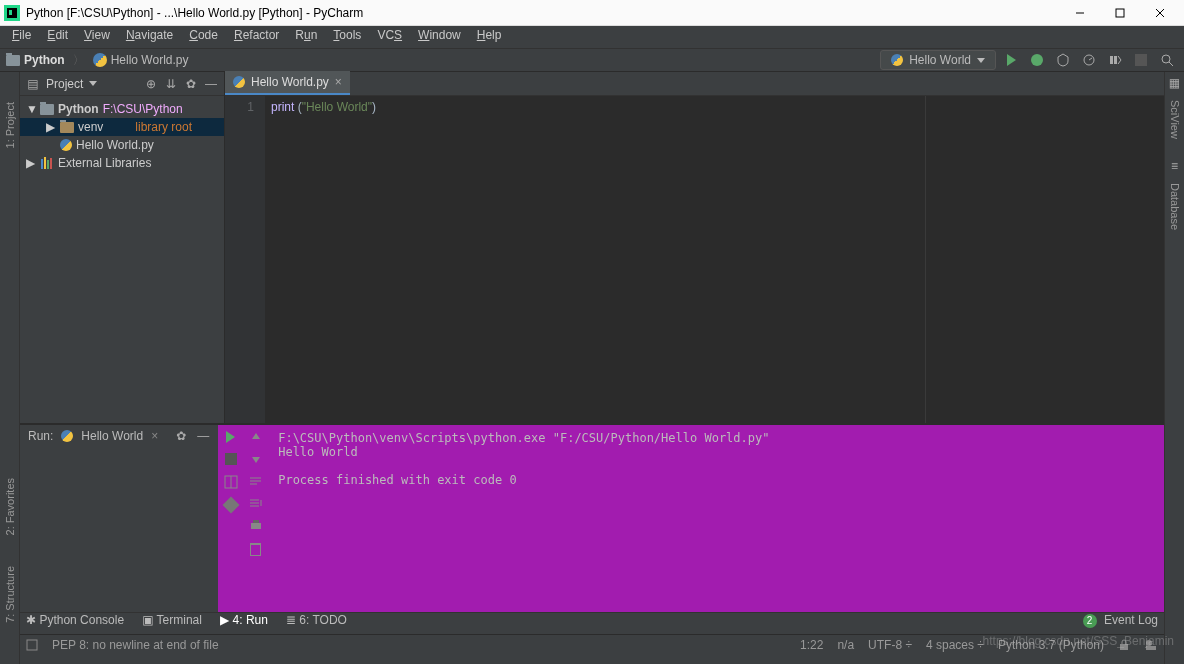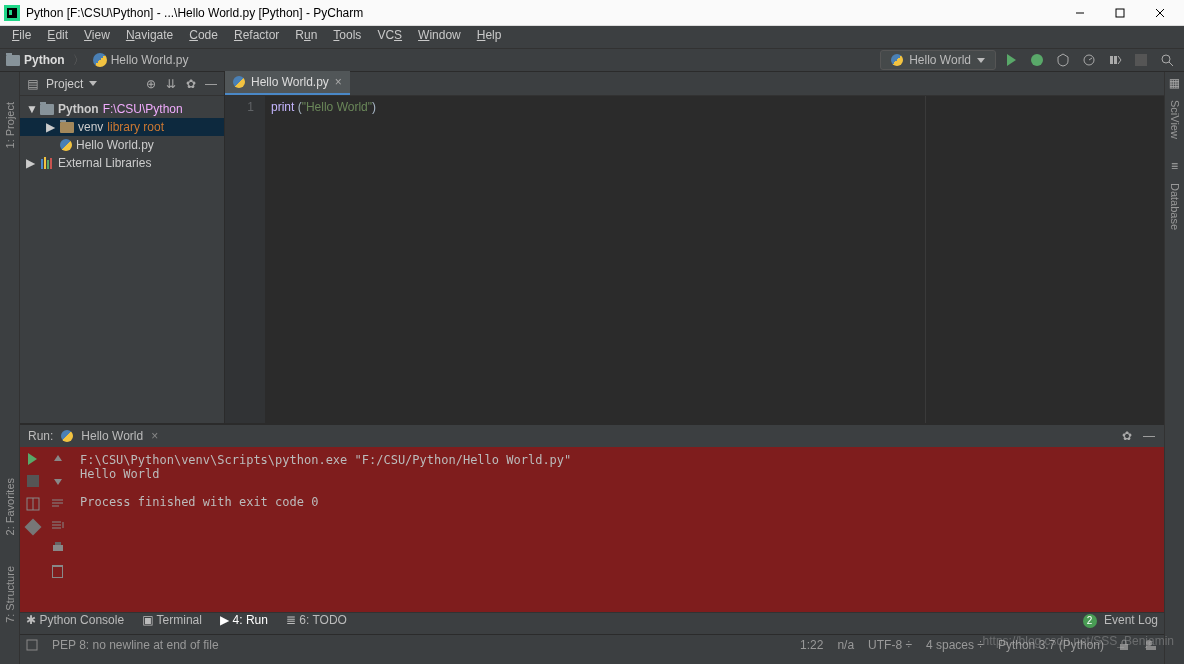--- a/index.html
+++ b/index.html
@@ -35,37 +35,37 @@
 .proj-head { height:24px; display:flex; align-items:center; gap:6px; padding:0 6px; border-bottom:1px solid #323232; background:#3c3f41;}
 .proj-head .lab { color:#ccc;}
 .proj-head .spacer { flex:1;}
 .mini-icon { width:14px; height:14px; display:inline-flex; align-items:center; justify-content:center; color:#aaa;}
 .tree { padding-top:4px;}
 .tree-row { display:flex; align-items:center; height:18px; padding-left:6px; gap:4px; }
 .tree-row.sel { background:#0d293e;}
 .tree-arrow { width:10px; color:#ccc;}
 .tree-label { color:#ccc;}
 .dim { color:#f0abfc;}
-.orange { color:#cc7832;}
+.orange { color:#cc7832;margin-left:28px;}
 .editor-area { flex:1; display:flex; flex-direction:column; background:#2b2b2b;}
 .tabbar { height:24px; background:#3c3f41; display:flex; align-items:flex-end; border-bottom:1px solid #323232;}
 .tab { height:24px; background:#515658; display:flex; align-items:center; gap:6px; padding:0 8px; border-bottom:2px solid #4a88c7; color:#ddd;}
 .tab .x { color:#aaa;}
 .editor { flex:1; display:flex; font-family:Consolas,monospace; font-size:12px; background:#2b2b2b; position:relative;}
 .lnums { width:40px; text-align:right; padding:4px 10px 0 0; color:#606366; background:#313335; border-right:1px solid #313335;}
 .code { padding:4px 0 0 6px; white-space:pre;}
 .kw { color:#c4b5fd;}
 .str { color:#6a8759;}
 .plain { color:#a9b7c6;}
 .rmargin { position:absolute; top:0; bottom:0; left:700px; width:1px; background:#3a3a3a;}
-.run-pane { height:188px; display:flex; flex-direction:column; border-top:1px solid #2b2b2b;}
+.run-pane { height:188px; display:flex; flex-direction:row; border-top:1px solid #2b2b2b;}
 .run-head { height:22px; display:flex; align-items:center; padding:0 8px; gap:8px;}
 .run-head .rtitle { color:#bbb;}
 .run-head .rspacer { flex:1;}
-.run-body { flex:1; display:flex; background:#7f1d1d;}
+.run-body { flex:1; display:flex; background:#a21caf;}
 .run-ctrl { width:50px; display:flex;}
 .run-ctrl-col { width:25px; display:flex; flex-direction:column; align-items:center; gap:10px; padding-top:6px;}
 .sqicon { width:12px; height:12px; background:#555;}
 .pin-icon { width:12px; height:12px; background:#777; transform:rotate(45deg);}
 .trash-icon { width:11px; height:13px; border:1px solid #888; border-top:2px solid #888;}
 .console-out { flex:1; padding:6px 10px; font-family:Consolas,monospace; color:#bbb; white-space:pre-wrap;}
 .bottom-tools { height:22px; background:#3c3f41; display:flex; align-items:flex-start; padding:0 6px; gap:18px; border-top:1px solid #323232;}
 .bottom-tools .tool { color:#bbb;}
 .bottom-tools .tool.active { color:#fff;}
 .bottom-tools .right { margin-left:auto;}

